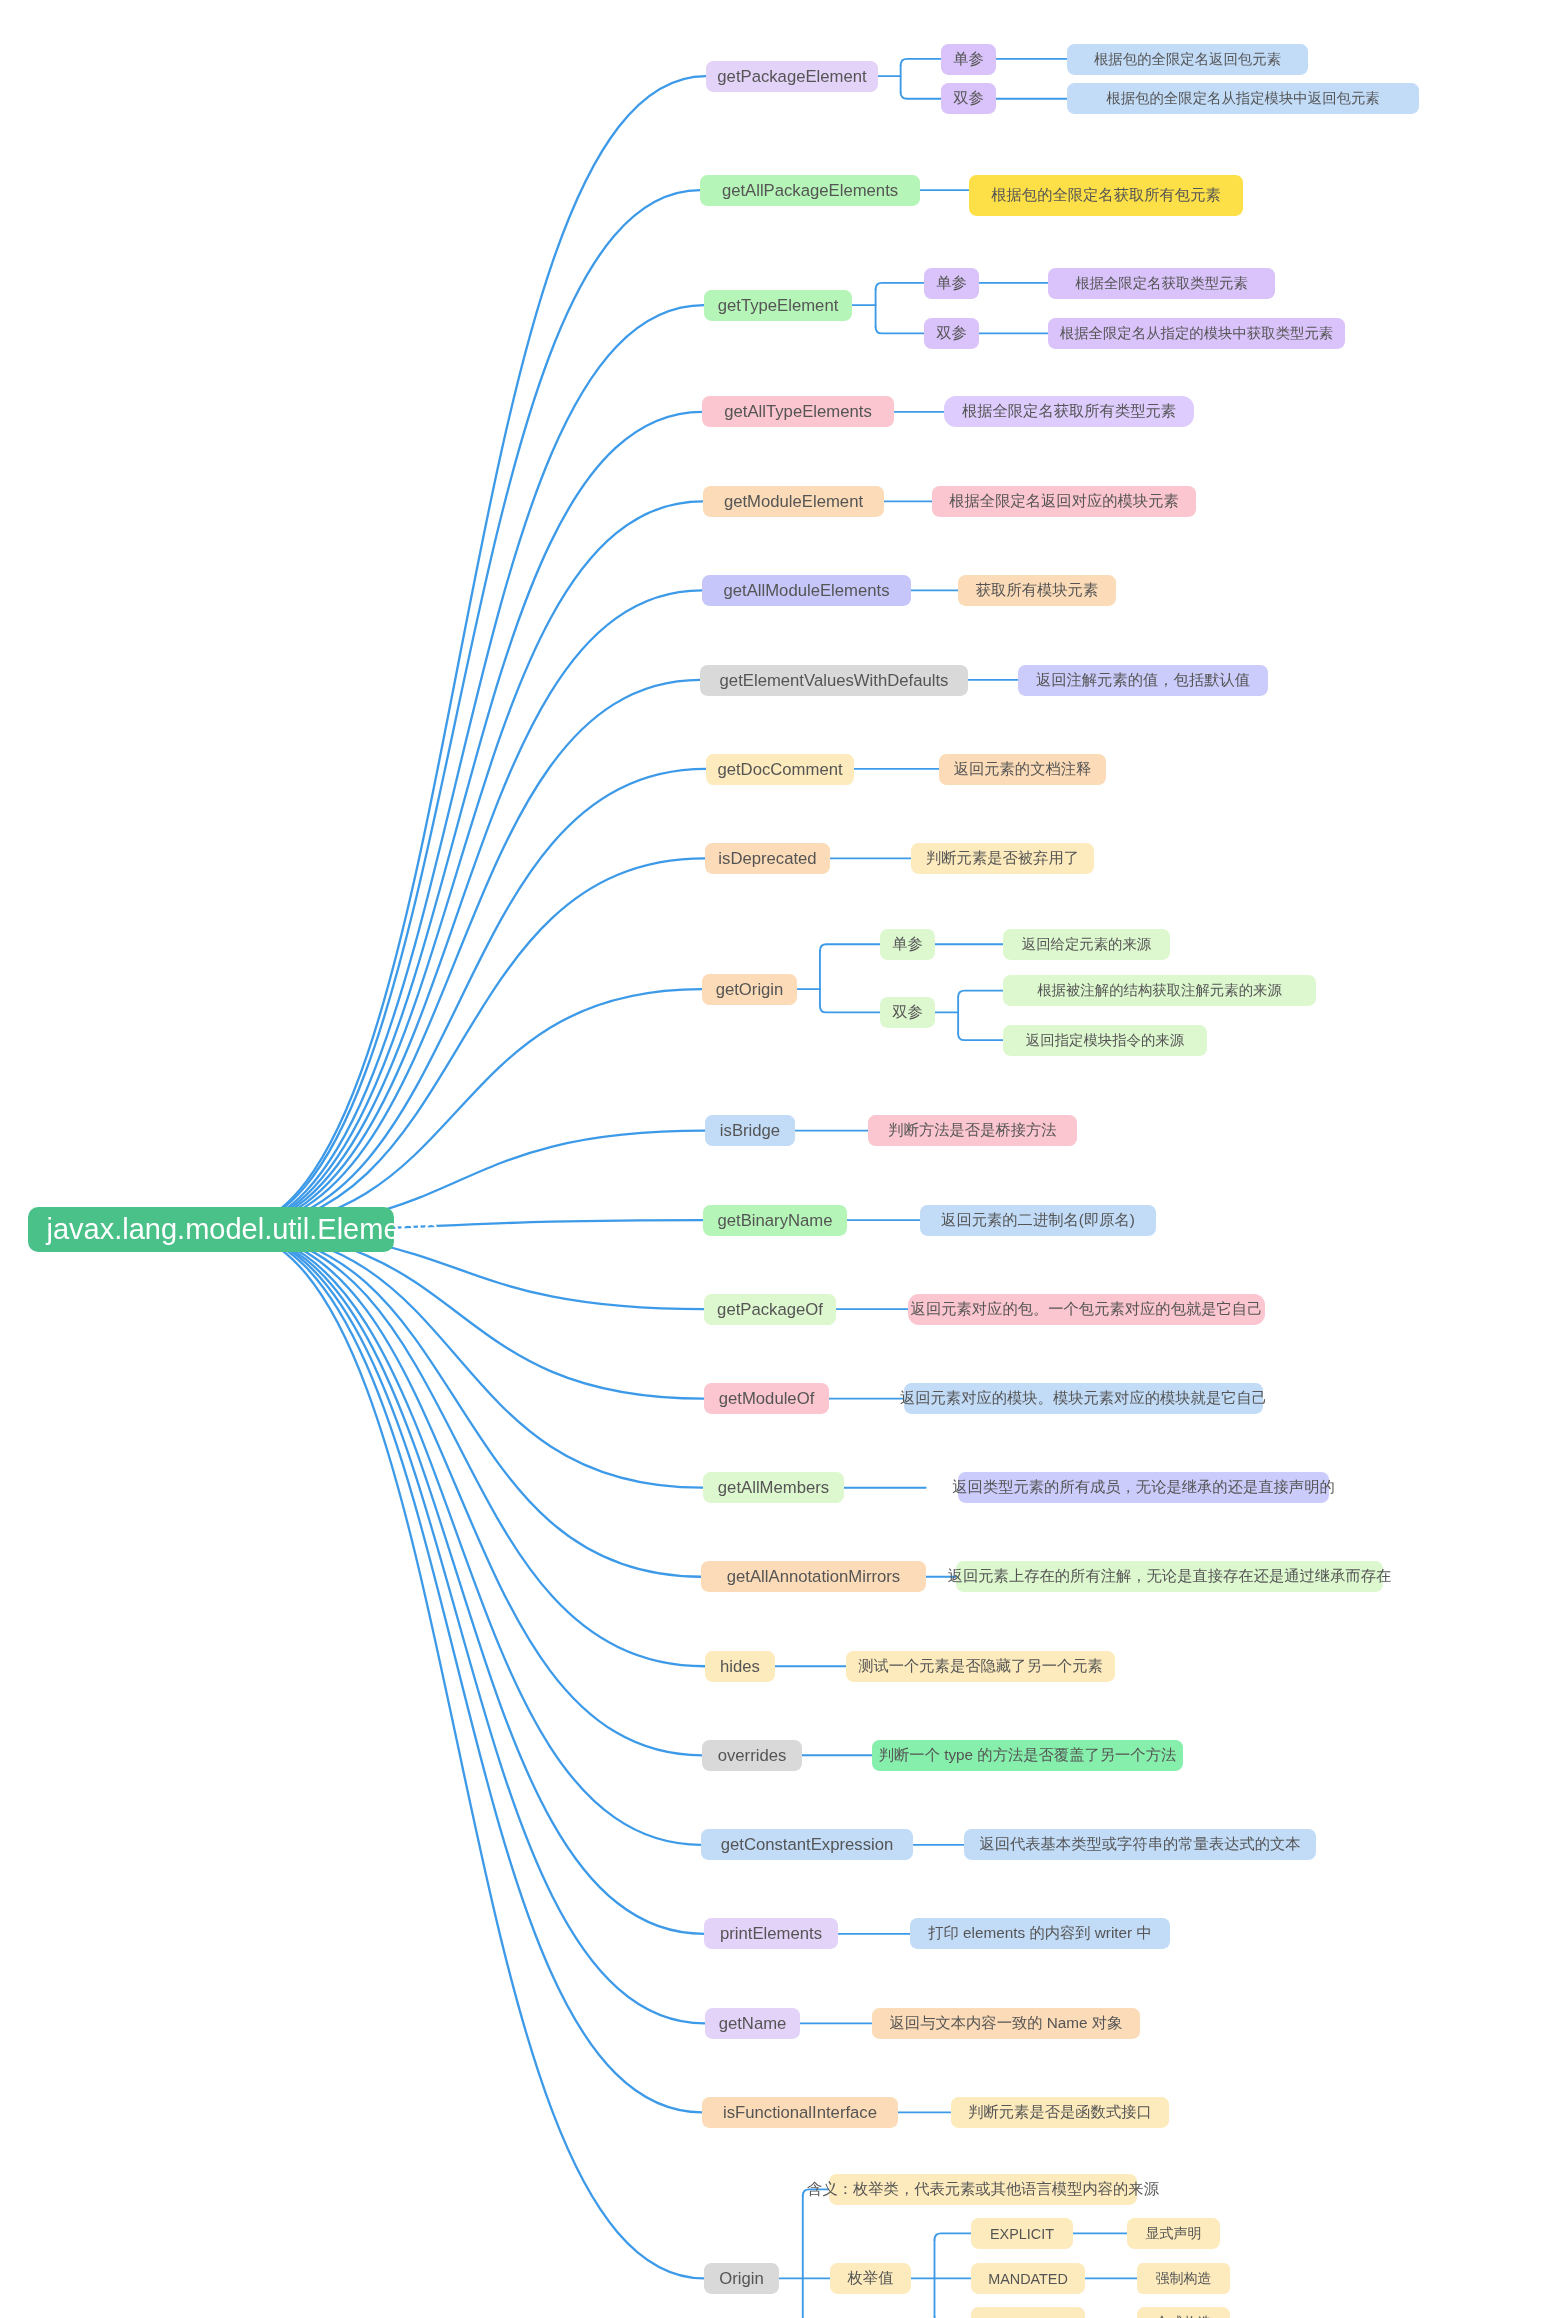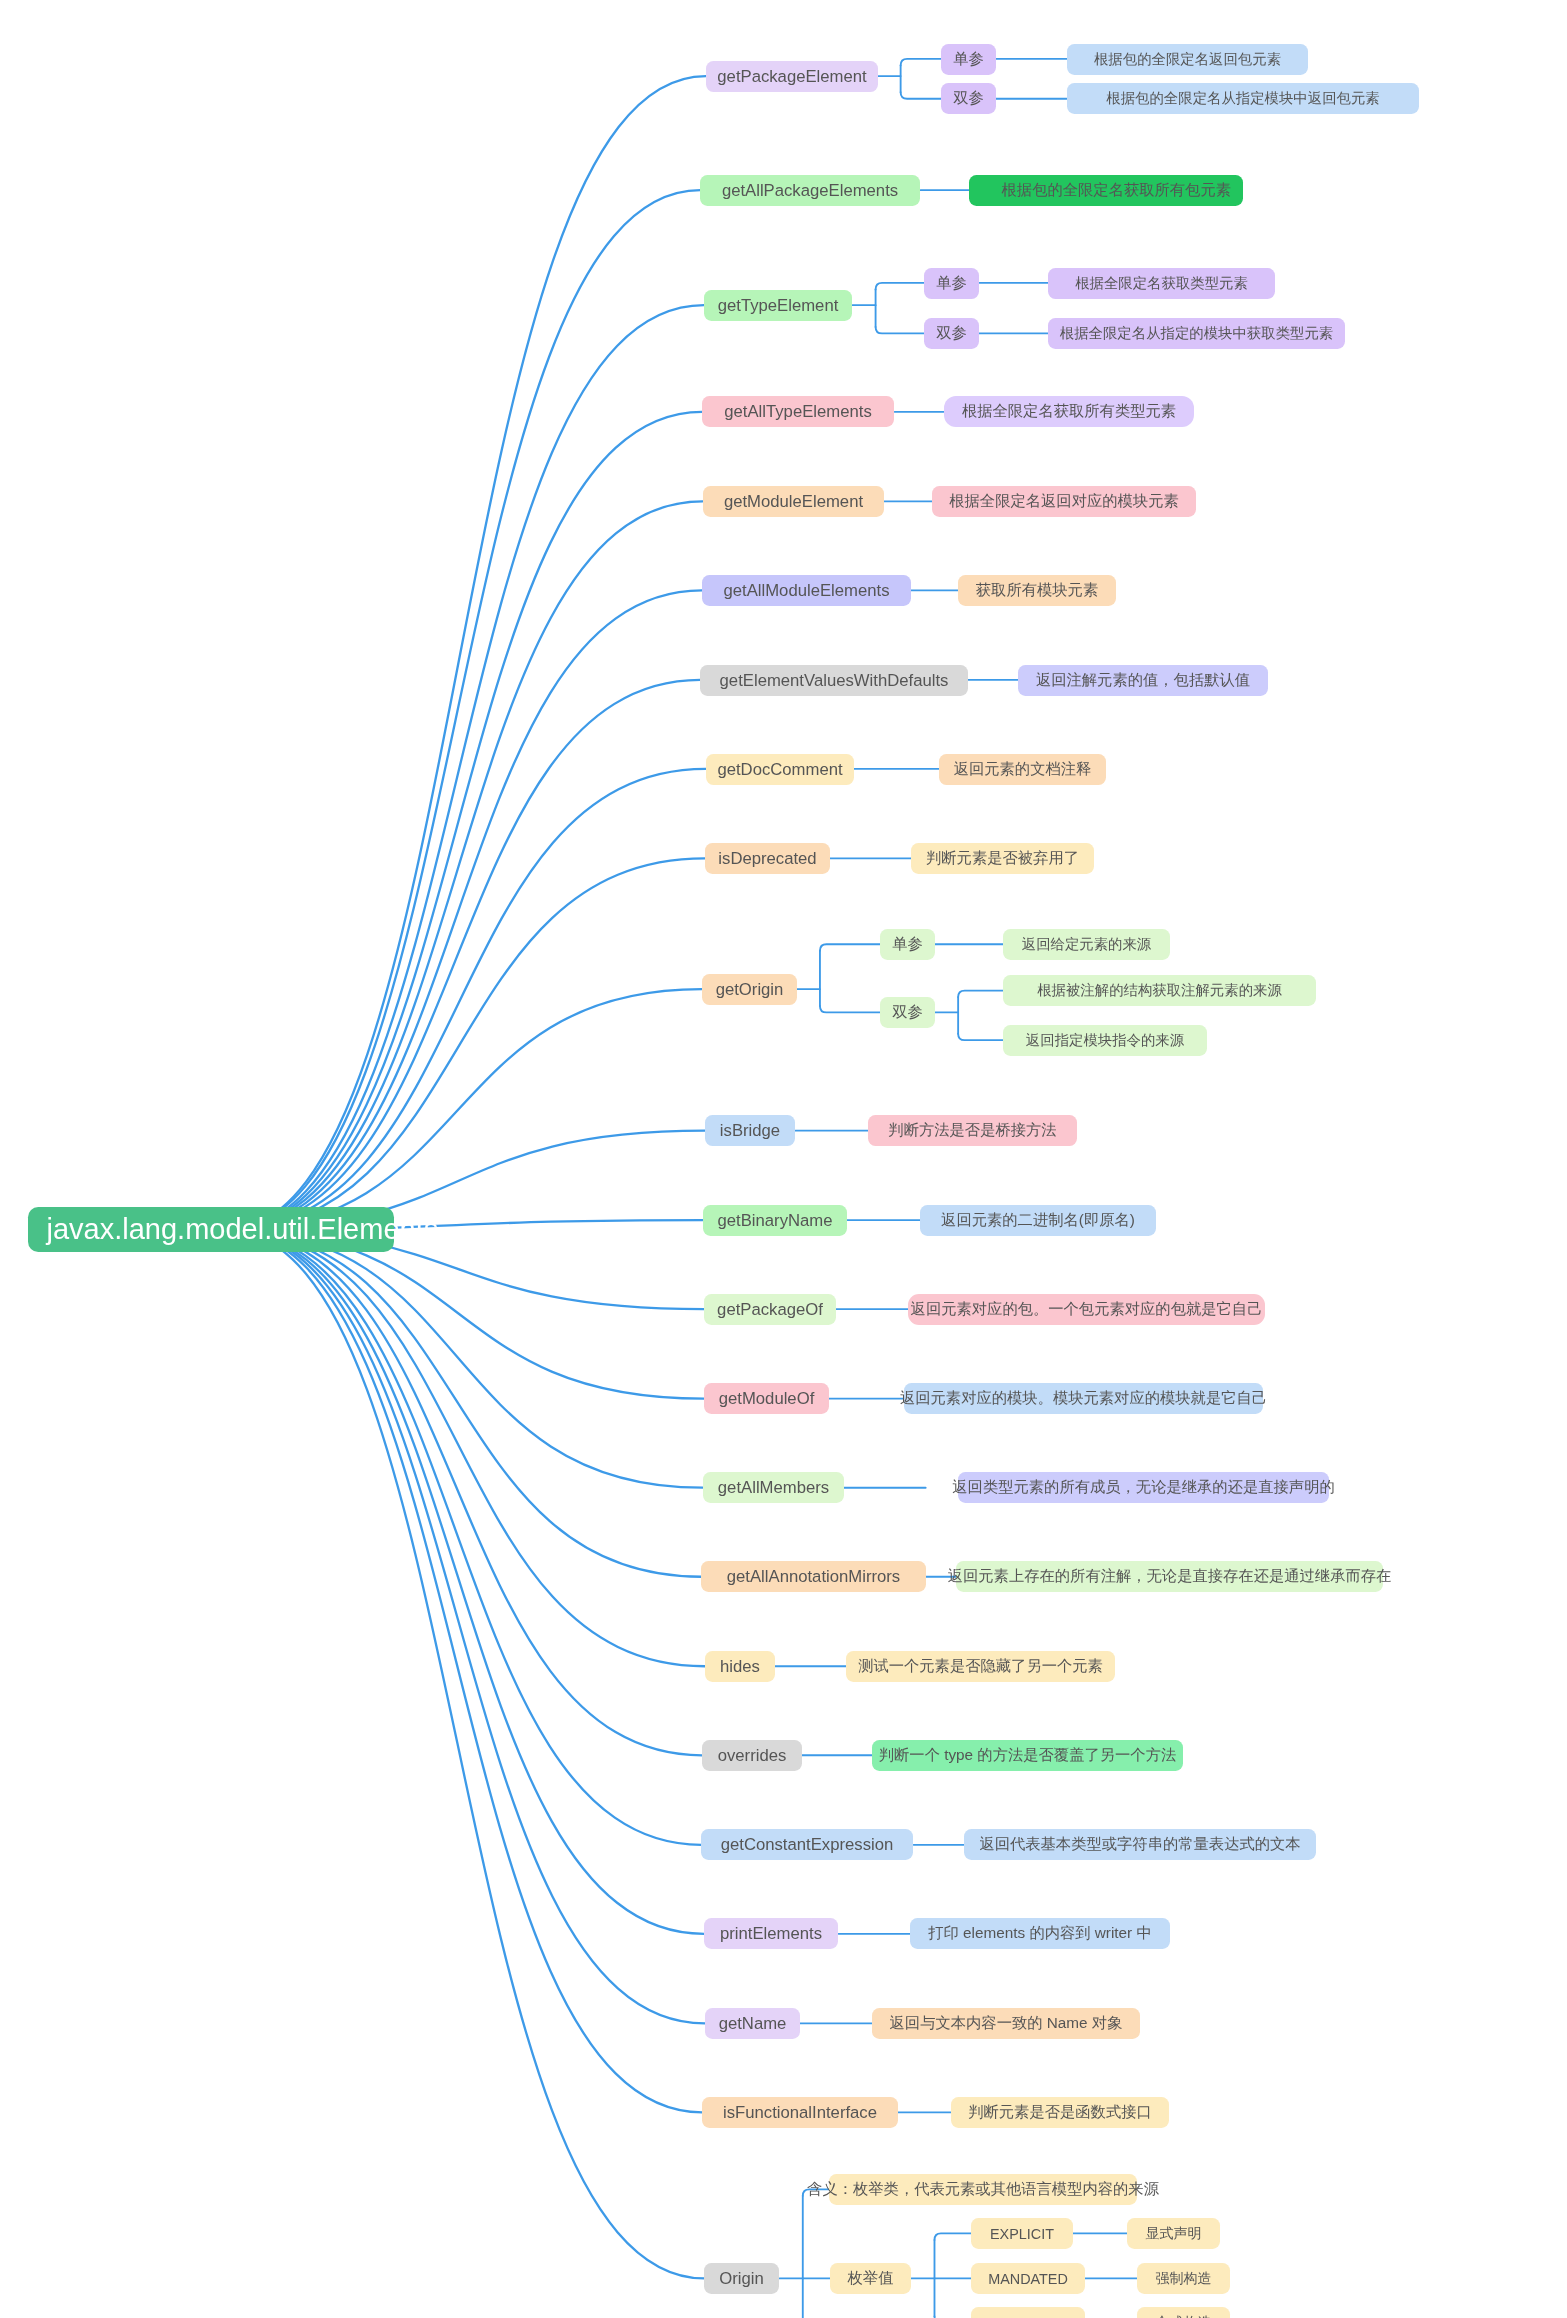--- a/index.html
+++ b/index.html
@@ -112,21 +112,21 @@
     </div>
     <div class="node lvl2" style="left: 941px; top: 83px; width: 55px; height: 31px; background: rgb(217, 195, 250);">
       <span>双参</span>
     </div>
     <div class="node lvl3" style="left: 1067px; top: 83px; width: 352px; height: 31px; background: rgb(194, 220, 248);">
       <span>根据包的全限定名从指定模块中返回包元素</span>
     </div>
     <div class="node lvl1" style="left: 700px; top: 175px; width: 220px; height: 31px; background: rgb(182, 245, 184);">
       <span>getAllPackageElements</span>
     </div>
-    <div class="node lvl2" style="left: 969px; top: 175px; width: 274px; height: 31px; background: #22c55e; justify-content: flex-end;">
+    <div class="node lvl2" style="left: 969px; top: 175px; width: 274px; height: 41px; background: #fde047;">
       <span>根据包的全限定名获取所有包元素</span>
     </div>
     <div class="node lvl1" style="left: 704px; top: 290px; width: 148px; height: 31px; background: rgb(182, 245, 184);">
       <span>getTypeElement</span>
     </div>
     <div class="node lvl2" style="left: 924px; top: 268px; width: 55px; height: 31px; background: rgb(217, 195, 250);">
       <span>单参</span>
     </div>
     <div class="node lvl3" style="left: 1048px; top: 268px; width: 227px; height: 31px; background: rgb(217, 195, 250);">
       <span>根据全限定名获取类型元素</span>
@@ -274,21 +274,21 @@
     </div>
     <div class="node lvl3" style="left: 971px; top: 2218px; width: 102px; height: 31px; background: rgb(253, 235, 189);">
       <span>EXPLICIT</span>
     </div>
     <div class="node lvl4" style="left: 1127px; top: 2218px; width: 93px; height: 31px; background: rgb(253, 235, 189);">
       <span>显式声明</span>
     </div>
     <div class="node lvl3" style="left: 971px; top: 2263px; width: 114px; height: 31px; background: rgb(253, 235, 189);">
       <span>MANDATED</span>
     </div>
-    <div class="node lvl4" style="left: 1137px; top: 2263px; width: 93px; height: 31px; background: rgb(253, 235, 189);">
+    <div class="node lvl4" style="left: 1137px; top: 2263px; width: 93px; height: 31px; background: rgb(253, 235, 189); border-radius: 6px;">
       <span>强制构造</span>
     </div>
     <div class="node lvl3" style="left: 971px; top: 2307px; width: 114px; height: 31px; background: rgb(253, 235, 189);">
       <span>SYNTHETIC</span>
     </div>
     <div class="node lvl4" style="left: 1137px; top: 2307px; width: 93px; height: 31px; background: rgb(253, 235, 189);">
       <span>合成构造</span>
     </div>
   </div>
 

